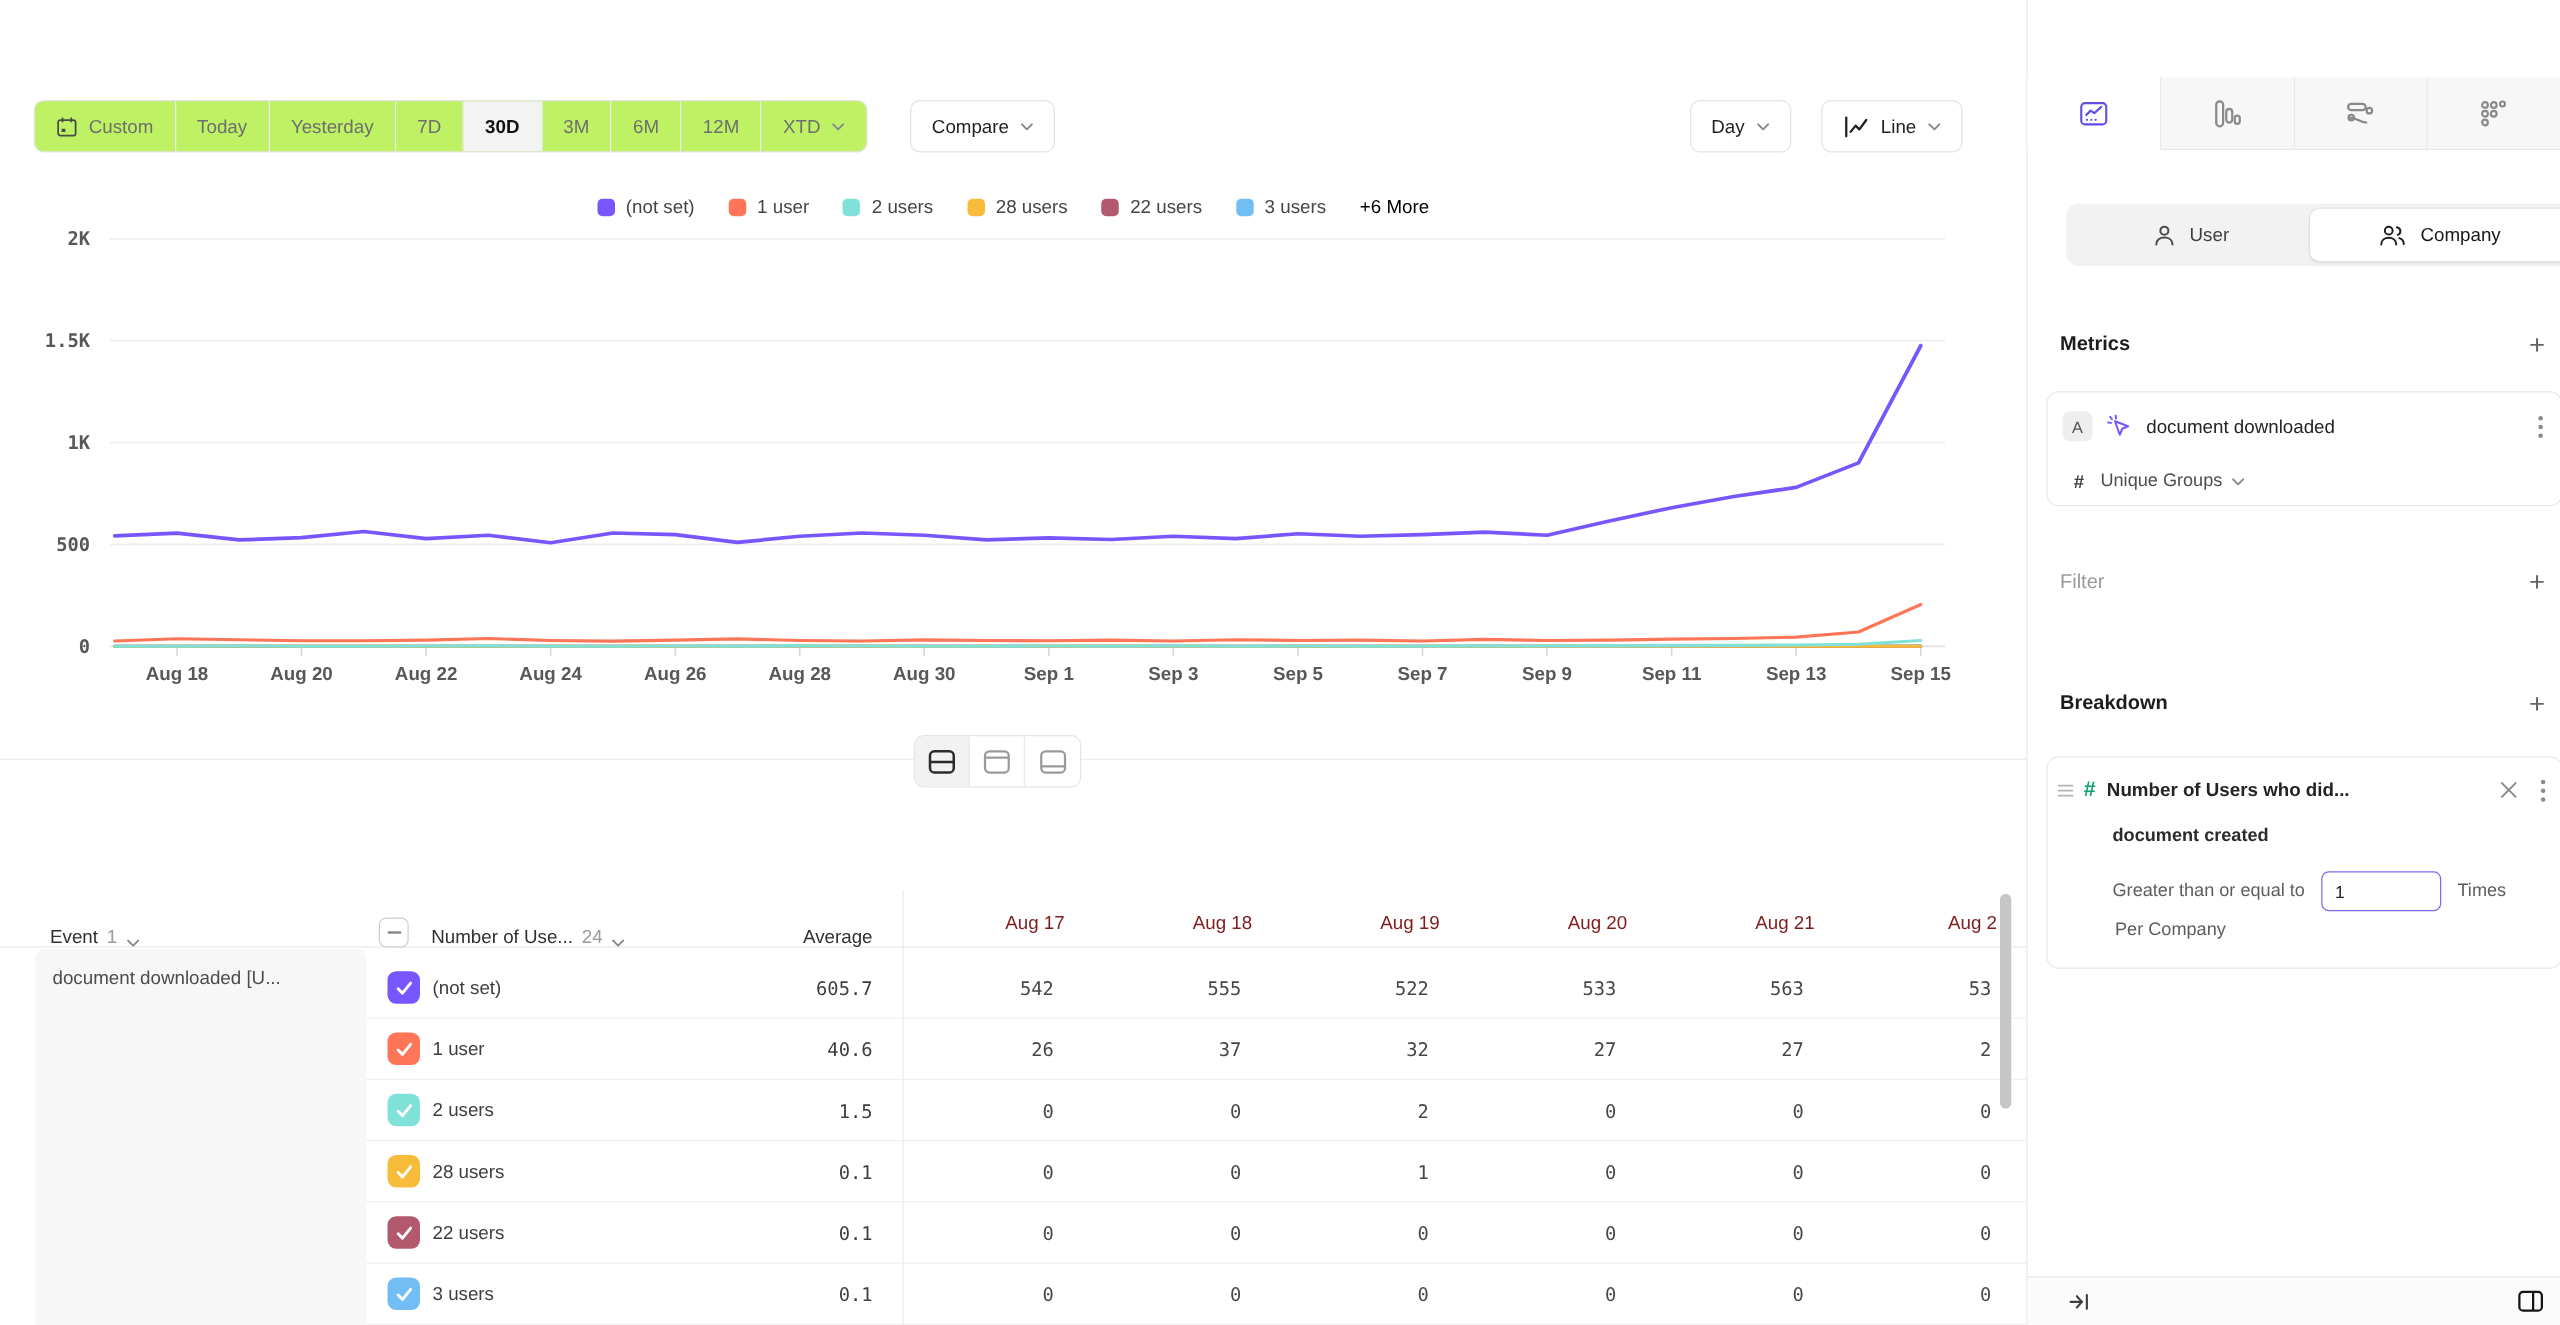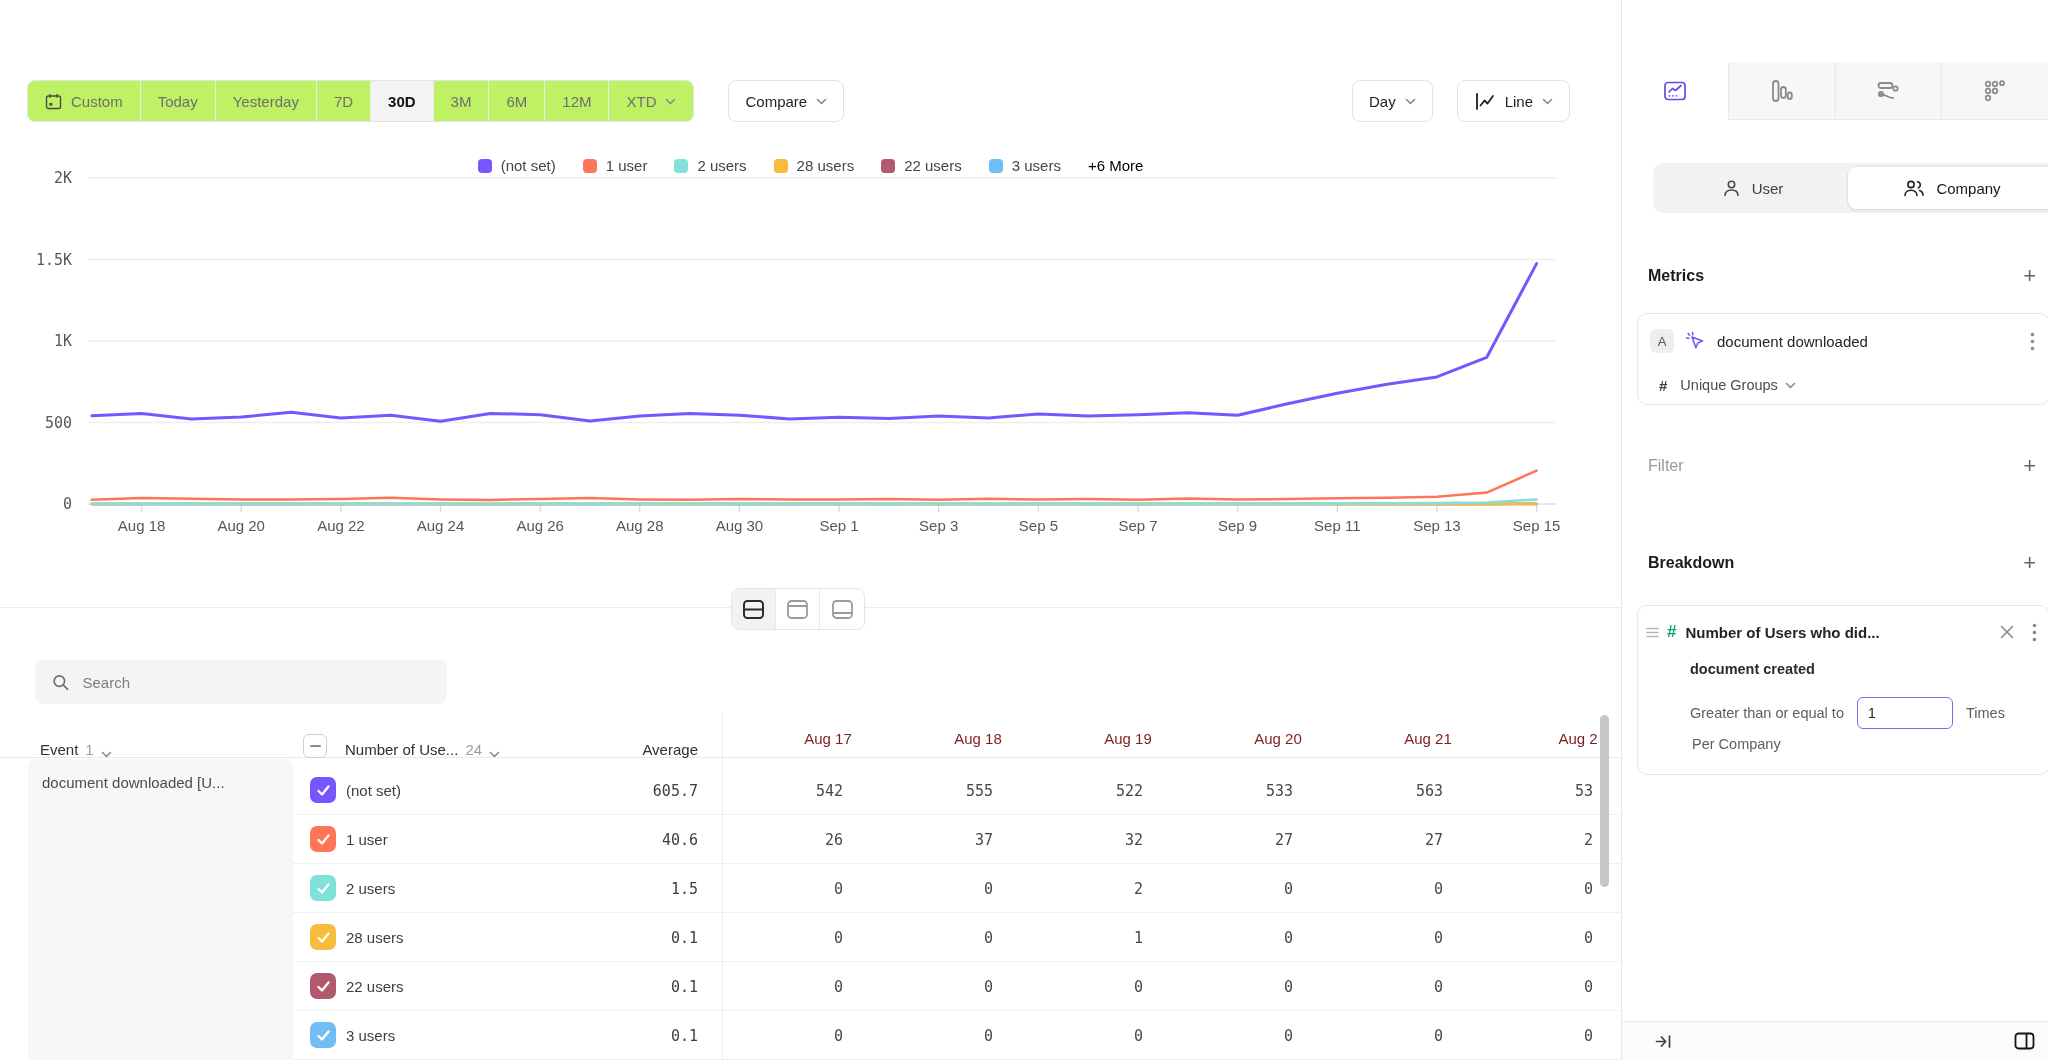--- a/index.html
+++ b/index.html
@@ -22,21 +22,21 @@
   .toolbar-right { margin-left:auto; display:flex; gap:24px; }
   .chev { color:#8a8a8a; }
 
   
   .legend { position:absolute; top:157px; left:0; width:100%; display:flex; justify-content:center; align-items:center; gap:27px; font-size:15px; color:#454545; }
   .legend-item { display:flex; align-items:center; gap:9px; }
   .swatch { width:14px; height:14px; border-radius:4px; }
   .legend-more { color:#000000; }
 
   
-  .chart-area { position:absolute; top:171px; left:0; width:1621px; height:375px; }
+  .chart-area { position:absolute; top:184px; left:0; width:1621px; height:375px;font-weight:bold; }
   .ytick { font-family:"DejaVu Sans Mono", monospace; font-size:15px; fill:#585858; }
   .xtick { font-family:"Liberation Sans", sans-serif; font-size:15px; fill:#585858; }
 
   
   .layout-divider { position:absolute; top:607px; left:0; width:1621px; height:1px; background:#ececec; }
   .layout-toggles { position:absolute; top:588px; left:731px; display:flex; background:#fff; border:1px solid #e5e5e5; border-radius:8px; overflow:hidden; }
   .lt-btn { width:44px; height:40px; display:flex; align-items:center; justify-content:center; border-right:1px solid #e9e9e9; color:#9a9a9a; }
   .lt-btn:last-child { border-right:none; }
   .lt-btn.active { background:#f2f2f2; color:#2b2b2b; }
 
@@ -267,27 +267,20 @@
           </svg>
       </button>
       <button class="lt-btn">
         <svg width="23" height="21" viewBox="0 0 23 21" fill="none" stroke="currentColor" stroke-width="1.8">
             <rect x="2" y="2" width="19" height="17" rx="3.5"></rect>
             <line x1="2" y1="14" x2="21" y2="14"></line>
           </svg>
       </button>
     </div>
 
-    <div class="search-box">
-      <svg width="19" height="19" viewBox="0 0 19 19" fill="none" stroke="#6f6f6f" stroke-width="1.8" stroke-linecap="round">
-          <circle cx="8" cy="8" r="5.7"></circle>
-          <line x1="12.4" y1="12.4" x2="17" y2="17"></line>
-        </svg>
-      <input type="text" placeholder="Search" style="">
-    </div>
 
     <div class="thead">
       <div class="th" style="left:40px;">
         <span>Event</span>
         <span class="cnt">1</span>
         <svg class="chev" width="11" height="7" viewBox="0 0 11 7">
             <polyline points="1.5,1.5 5.5,5.5 9.5,1.5" fill="none" stroke="currentColor" stroke-width="1.6" stroke-linecap="round" stroke-linejoin="round"></polyline>
           </svg>
       </div>
       <div class="th" style="left:303px;">

